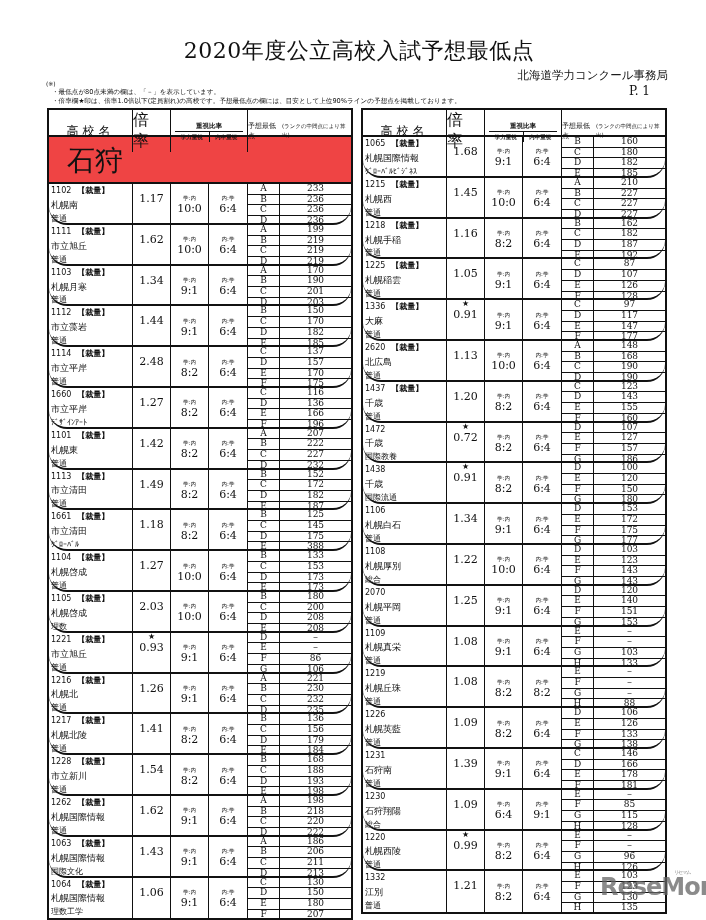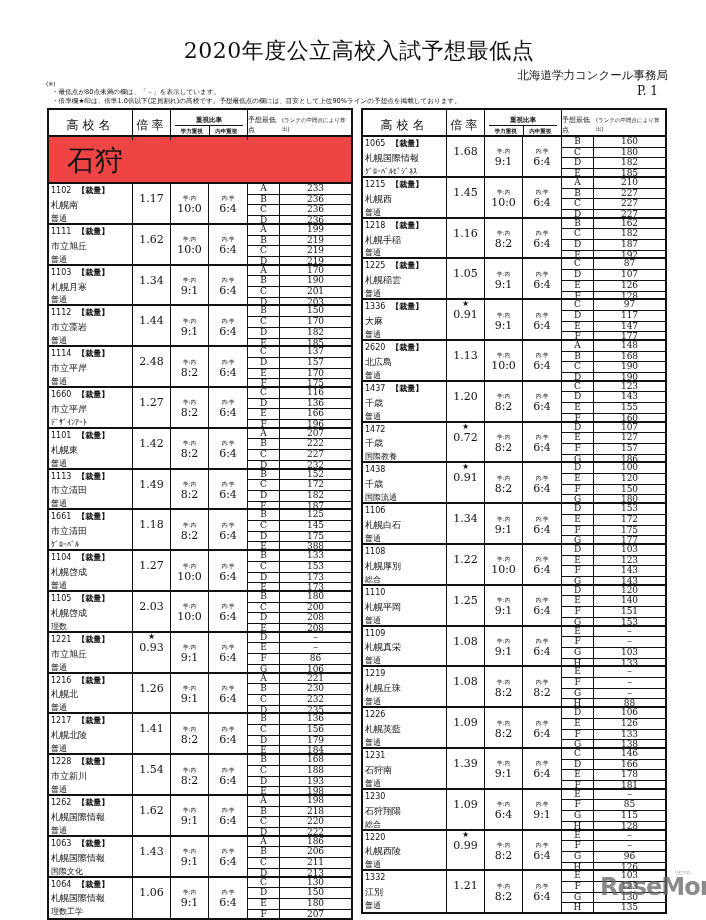--- a/index.html
+++ b/index.html
@@ -2,49 +2,49 @@
 <html><head>
 <meta charset="utf-8">
 <style>
   * { box-sizing: border-box; margin: 0; padding: 0; }
   html, body { width: 706px; height: 920px; background: #fff; overflow: hidden; }
   body { position: relative; font-family: "DejaVu Serif", serif; color: #111; }
 
   .title { position: absolute; left: 0; width: 706px; top: 36px; text-align: center;
            font-family: "DejaVu Serif", serif; font-size: 22px; letter-spacing: 0.5px; padding-left: 12px; }
   .org { position: absolute; right: 38px; top: 68px; font-family: Liberation Mono, monospace; font-size: 11.5px; }
-  .page { position: absolute; right: 48px; top: 84px; font-family: "DejaVu Serif", serif; font-size: 12px; text-align: right; }
+  .page { position: absolute; right: 56px; top: 84px; font-family: "DejaVu Serif", serif; font-size: 12px; text-align: right; }
   .note-mark { position: absolute; left: 46px; top: 80px; font-family: "DejaVu Sans", sans-serif; font-size: 6px; }
   .note { position: absolute; left: 52px; font-family: "DejaVu Sans", sans-serif; font-size: 6.6px; white-space: nowrap; }
   .note1 { top: 88px; }
   .note2 { top: 97px; }
 
   .col { position: absolute; top: 108px; width: 306px; border: 2px solid #111; border-bottom: 2px solid #111; }
   .col-left { left: 47px; }
   .col-right { left: 361px; }
 
   .grid { display: grid; grid-template-columns: 84px 38px 38px 39px 32px 1fr; }
 
   .hdr { height: 27px; border-bottom: 2px solid #111; }
   .hdr > div { border-right: 1px solid #111; display: flex; align-items: center; justify-content: center; }
   .hdr > div:last-child { border-right: none; }
   .h-name { font-family: "DejaVu Sans", sans-serif; font-size: 12px; letter-spacing: 4px; }
-  .h-rate { font-family: "DejaVu Sans", sans-serif; font-size: 12px; letter-spacing: 3px; }
+  .h-rate { font-family: "DejaVu Sans", sans-serif; font-size: 16px; letter-spacing: 3px; }
   .h-ratio { grid-column: 3 / span 2; flex-direction: column; padding: 4px !important; }
   .h-ratio .top { height: 12px; width: 100%; font-size: 6.5px; font-family: "DejaVu Sans", sans-serif; text-align: center; border-bottom: 1px solid #111; line-height: 12px; font-weight: bold; }
   .h-ratio .bot { display: flex; width: 100%; height: 10px; }
   .h-ratio .bot span { flex: 1; font-size: 5.5px; font-family: "DejaVu Sans", sans-serif; text-align: center; line-height: 10px; font-weight: bold; }
   .h-ratio .bot span:first-child { border-right: 1px solid #111; }
   .h-score { grid-column: 5 / span 2; }
   .h-score .top { font-size: 7px; font-family: "DejaVu Sans", sans-serif; line-height: 10px; }
   .h-score .bot { font-size: 5.5px; font-family: "DejaVu Sans", sans-serif; line-height: 9px; }
 
   .region { height: 47px; background: #ef4444; border-bottom: 2px solid #111; font-family: "DejaVu Serif", serif; font-size: 28px; padding-left: 18px; line-height: 47px; }
 
-  .row { height: 40.8px; border-bottom: 2px solid #111; }
+  .row { height: 40.8px; border-bottom: 2px solid #111; border-radius: 18px; }
   .row:last-child { border-bottom: none; }
   .row > .c { border-right: 1px solid #111; }
   .c-name { display: flex; flex-direction: column; justify-content: space-between; padding: 1px 2px; font-family: "DejaVu Sans", sans-serif; }
   .c-name .code { font-size: 8px; line-height: 12px; }
   .c-name .code b { font-size: 8px; margin-left: 6px; }
   .c-name .school { font-size: 9px; line-height: 12px; }
   .c-name .course { font-size: 8px; line-height: 12px; }
   .c-rate { display: flex; flex-direction: column; align-items: center; justify-content: flex-start; font-family: "DejaVu Serif", serif; font-size: 11px; }
   .c-rate .star { font-size: 8px; line-height: 8px; height: 8px; }
   .c-ratio { display: flex; flex-direction: column; align-items: center; justify-content: center; }
@@ -1175,21 +1175,21 @@
             <span>143</span>
           </div>
           <div class="sc">
             <span>G</span>
             <span>143</span>
           </div>
         </div>
   </div>
       <div class="grid row">
     <div class="c c-name">
-      <div class="code"><span>1110</span><b></b></div>
+      <div class="code"><span>2070</span><b></b></div>
       <div class="school">札幌平岡</div>
       <div class="course">普通</div>
     </div>
     <div class="c c-rate">
       <span class="star"></span>
       <span>1.25</span>
     </div>
     <div class="c c-ratio">
       <span class="lbl">学:内</span>
       <span class="val">9:1</span>

